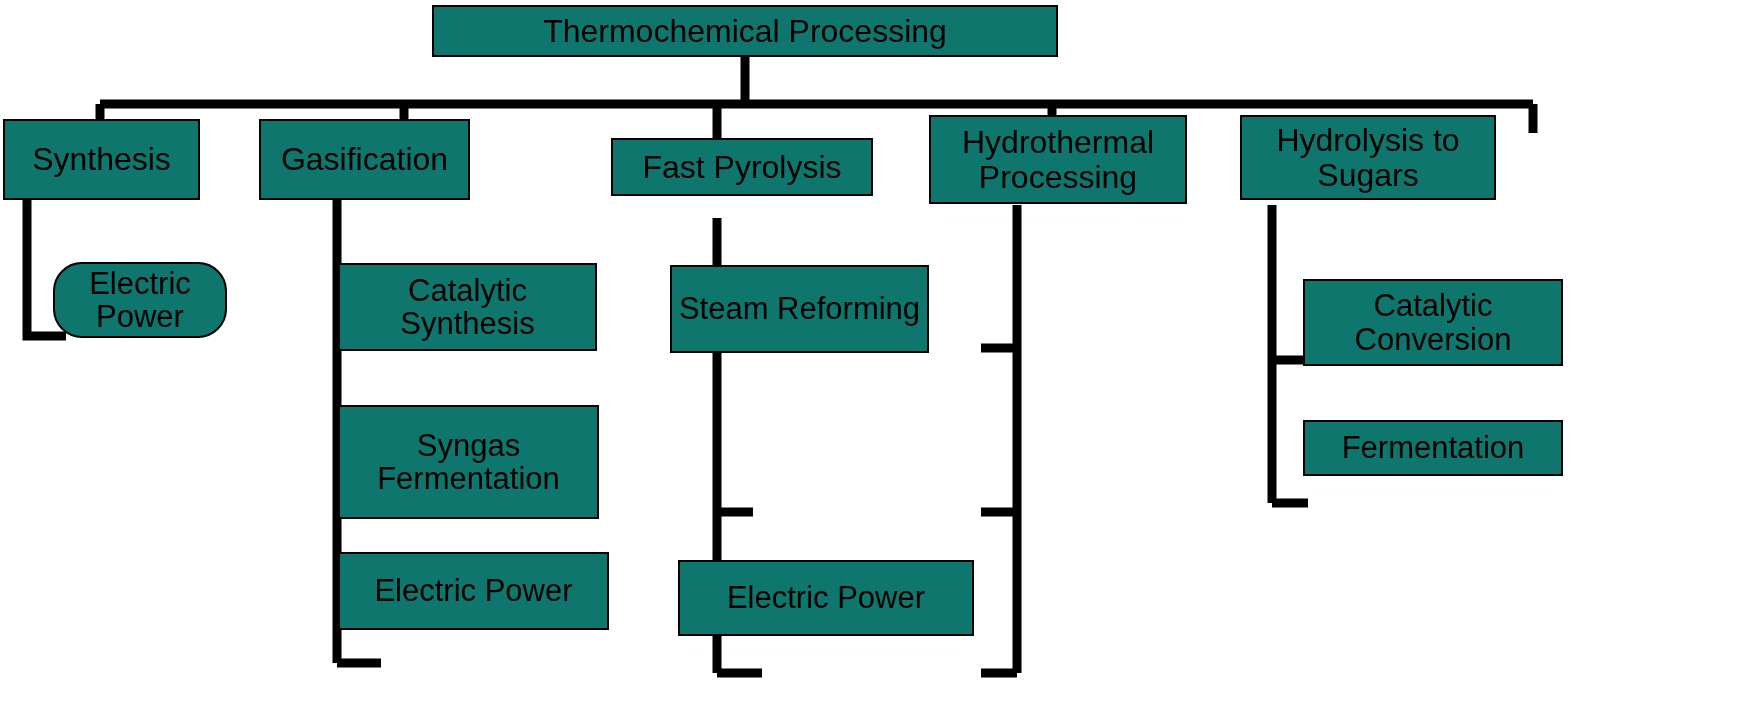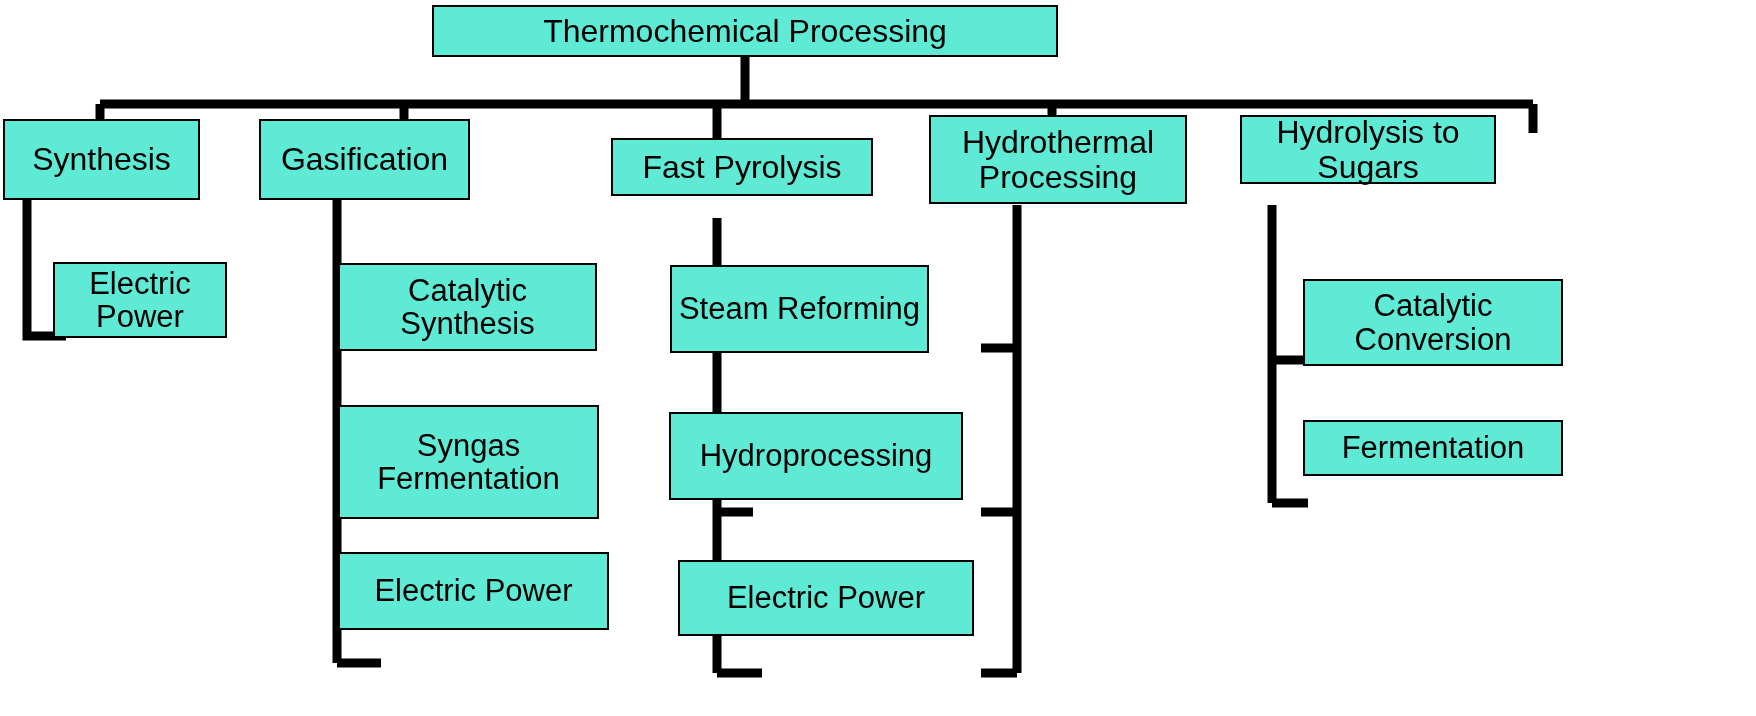--- a/index.html
+++ b/index.html
@@ -7,21 +7,21 @@
     position:relative;
     width:1756px;height:716px;
     background:#ffffff;
     font-family:"Liberation Sans", sans-serif;
     overflow:hidden;
   }
   #wires{position:absolute;left:0;top:0;width:1756px;height:716px;}
   .node{
     position:absolute;
     box-sizing:border-box;
-    background:#5eead4;
+    background:#0f766e;
     border:2px solid #000000;
     display:flex;
     align-items:center;
     justify-content:center;
     text-align:center;
     color:#000000;
     line-height:1.08;
     z-index:3;
   }
   .node .lbl{display:block;padding:0 6px;white-space:pre-line;}
@@ -83,48 +83,45 @@
 
   <div class="node f32" style="left:611px;top:138px;width:262px;height:58px;align-items:center;">
     <span class="lbl">Fast Pyrolysis</span>
   </div>
 
   <div class="node f32" style="left:929px;top:115px;width:258px;height:89px;">
     <span class="lbl">Hydrothermal
 Processing</span>
   </div>
 
-  <div class="node f32" style="left:1240px;top:115px;width:256px;height:69px;">
+  <div class="node f32" style="left:1240px;top:115px;width:256px;height:85px;">
     <span class="lbl">Hydrolysis to
 Sugars</span>
   </div>
 
-  <div class="node f31" style="left:53px;top:262px;width:174px;height:76px;">
+  <div class="node f31" style="left:53px;top:262px;width:174px;height:76px;border-radius:29px;">
     <span class="lbl">Electric
 Power</span>
   </div>
 
   <div class="node f31" style="left:338px;top:263px;width:259px;height:88px;">
     <span class="lbl">Catalytic
 Synthesis</span>
   </div>
   <div class="node f31" style="left:338px;top:405px;width:261px;height:114px;">
     <span class="lbl">Syngas
 Fermentation</span>
   </div>
   <div class="node f31" style="left:338px;top:552px;width:271px;height:78px;">
     <span class="lbl">Electric Power</span>
   </div>
 
   <div class="node f31" style="left:670px;top:265px;width:259px;height:88px;">
     <span class="lbl">Steam Reforming</span>
   </div>
-  <div class="node f31" style="left:669px;top:412px;width:294px;height:88px;">
-    <span class="lbl">Hydroprocessing</span>
-  </div>
   <div class="node f31" style="left:678px;top:560px;width:296px;height:76px;">
     <span class="lbl">Electric Power</span>
   </div>
 
   <div class="node f31" style="left:1303px;top:279px;width:260px;height:87px;">
     <span class="lbl">Catalytic
 Conversion</span>
   </div>
   <div class="node f31" style="left:1303px;top:420px;width:260px;height:56px;">
     <span class="lbl">Fermentation</span>

